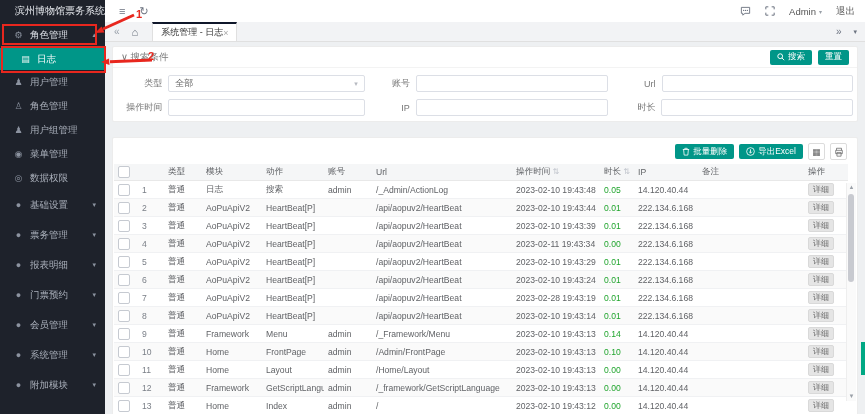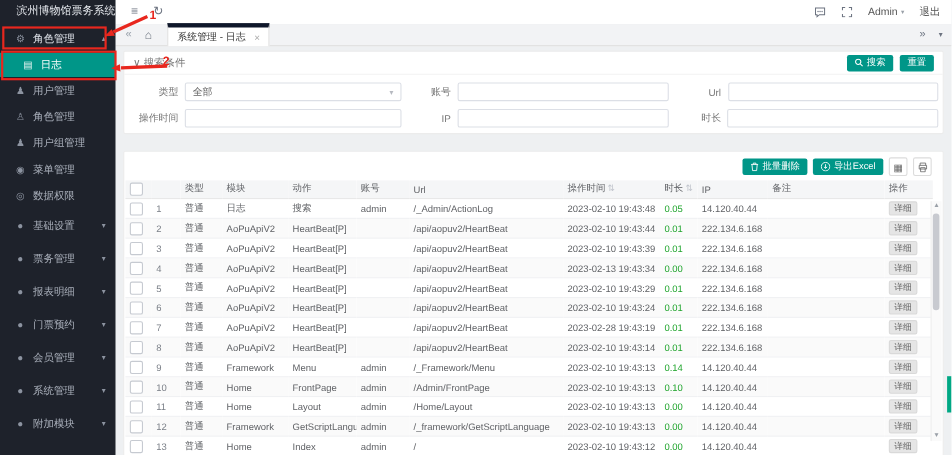--- a/index.html
+++ b/index.html
@@ -22,21 +22,21 @@
   .tp-ic{color:#6c7380;font-size:11px;margin-left:14px;cursor:pointer;line-height:1;}
   .tp-right{margin-left:auto;display:flex;align-items:center;gap:14px;margin-right:10px;}
   .tp-user{display:flex;align-items:center;gap:3px;color:#555;font-size:9.5px;cursor:pointer;}
   .tp-link{color:#555;font-size:9.5px;cursor:pointer;}
   .svg-ic{display:inline-flex;cursor:pointer;}
 
   
   .tabbar{position:absolute;left:105px;top:22px;width:760px;height:19px;background:#f2f3f5;border-bottom:1px solid #e0e0e0;display:flex;align-items:center;z-index:1;}
   .tb-ic{color:#98a0aa;font-size:10px;margin-left:9px;cursor:pointer;}
   .tb-home{color:#707883;font-size:11px;margin-left:12px;cursor:pointer;}
-  .tab{margin-left:14px;height:17px;background:#fff;border:1px solid #e0e0e0;border-top:4px solid #0f172a;border-bottom:none;display:flex;align-items:center;gap:8px;padding:0 8px;font-size:9px;color:#333;cursor:pointer;}
+  .tab{margin-left:14px;height:17px;background:#fff;border:1px solid #e0e0e0;border-top:2px solid #0f172a;border-bottom:none;display:flex;align-items:center;padding:0 8px;font-size:9px;color:#333;cursor:pointer;}
   .tab .x{color:#aaa;font-size:9px;}
   .tb-right{margin-left:auto;display:flex;align-items:center;gap:12px;margin-right:8px;color:#6c7380;}
 
   
   .card{position:absolute;background:#fff;border:1px solid #ececec;border-radius:2px;}
   .search-card{left:112px;top:46px;width:744px;height:74px;}
   .sc-head{height:20px;display:flex;align-items:center;padding:0 8px;border-bottom:1px solid #f3f3f3;}
   .sc-title{color:#777;font-size:9.5px;cursor:pointer;}
   .sc-btns{margin-left:auto;display:flex;gap:6px;}
   .btn-teal{background:#009688;color:#fff;border:none;border-radius:2px;font-size:8.5px;height:15px;padding:0 7px;display:flex;align-items:center;gap:3px;cursor:pointer;font-family:inherit;}
@@ -350,21 +350,21 @@
           </tr>
 
           <tr>
             <td><span class="cb"></span></td>
             <td class="c-idx">4</td>
             <td>普通</td>
             <td>AoPuApiV2</td>
             <td>HeartBeat[P]</td>
             <td></td>
             <td>/api/aopuv2/HeartBeat</td>
-            <td>2023-02-13 19:43:34</td>
+            <td>2023-02-11 19:43:34</td>
             <td class="c-dur">0.00</td>
             <td>222.134.6.168</td>
             <td></td>
             <td><button class="btn-detail">详细</button></td>
           </tr>
 
           <tr>
             <td><span class="cb"></span></td>
             <td class="c-idx">5</td>
             <td>普通</td>

